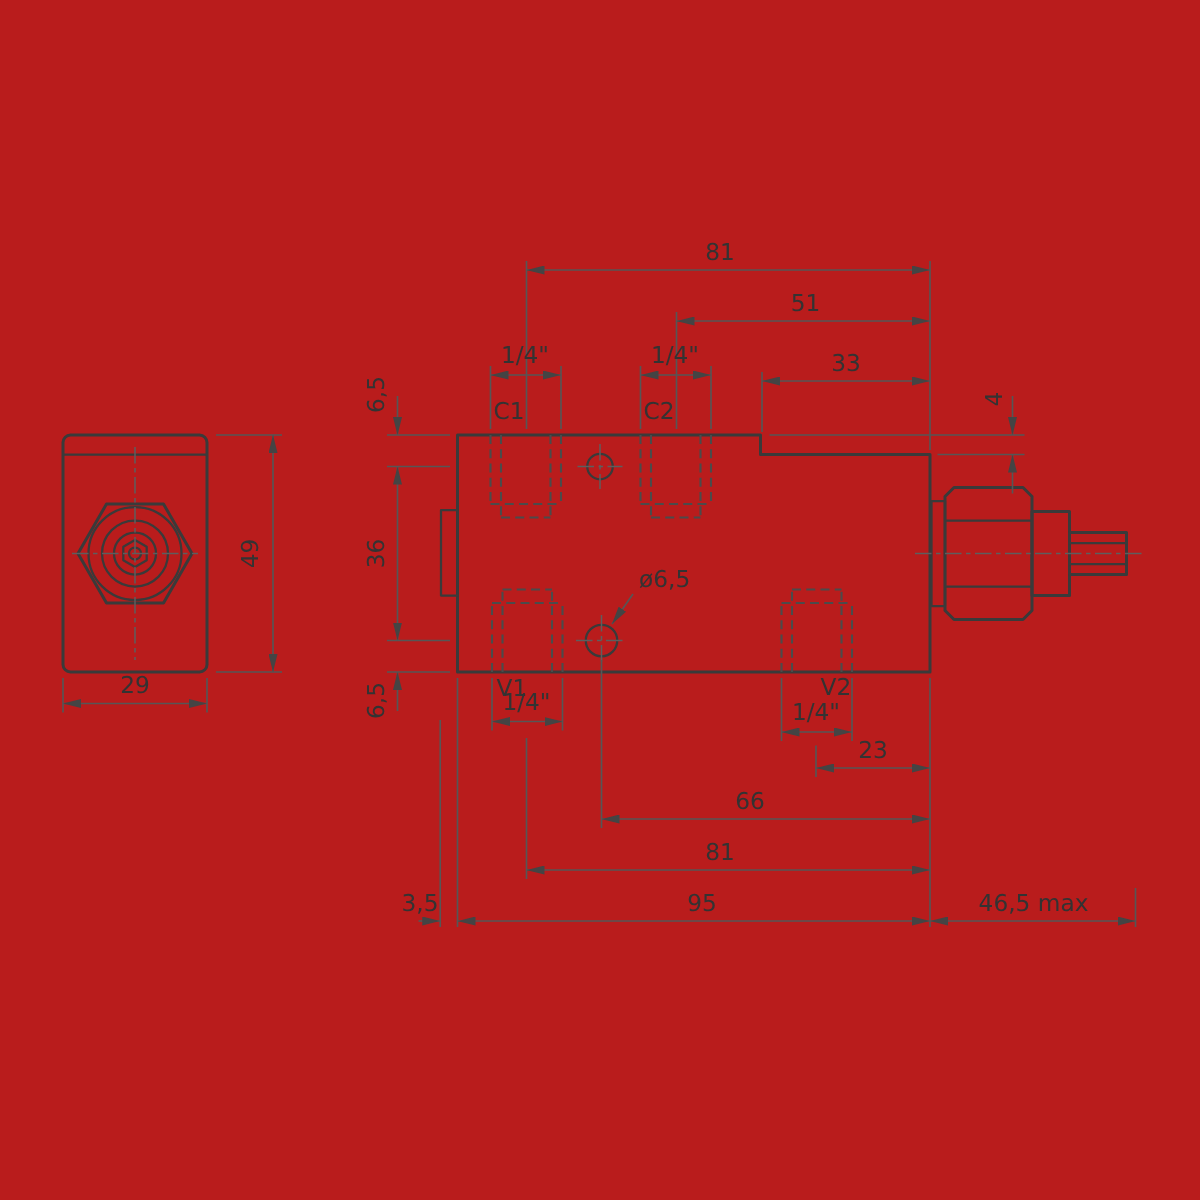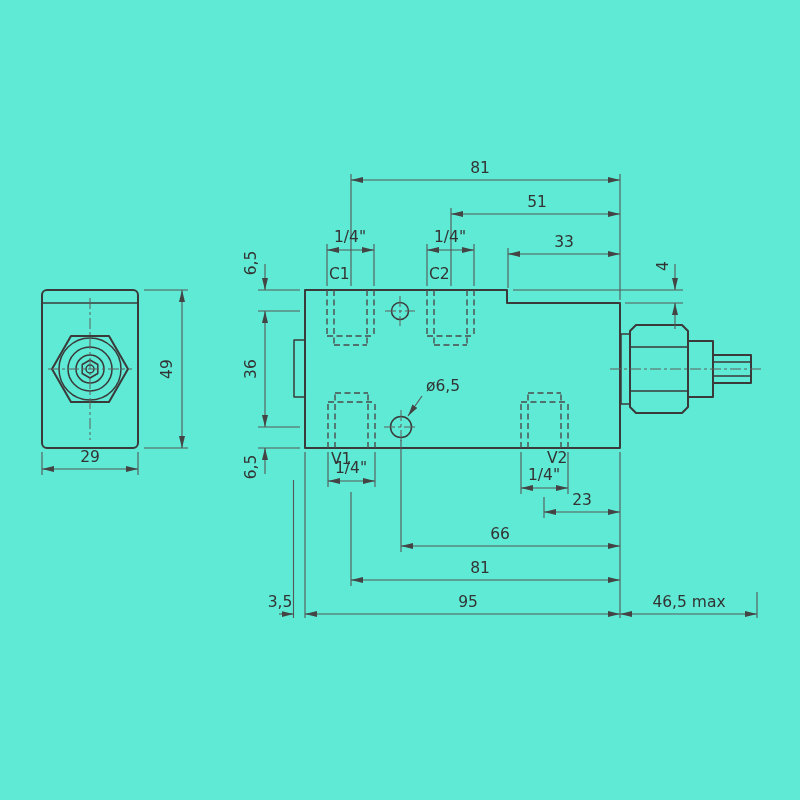--- a/index.html
+++ b/index.html
@@ -1,16 +1,16 @@
 <!DOCTYPE html>
 <html><head>
 <meta charset="utf-8">
 <style>
   html,body{margin:0;padding:0;background:#ffffff;}
-  .page{width:800px;height:800px;background:#5eead4;position:relative;font-family:"DejaVu Sans",sans-serif;}
+  .page{width:800px;height:800px;background:#b91c1c;position:relative;font-family:"DejaVu Sans",sans-serif;}
   svg{display:block;}
   .geo{fill:none;stroke:#3a3a3a;stroke-width:2;stroke-linejoin:round;stroke-linecap:round;}
   .geo-thin{fill:none;stroke:#3a3a3a;stroke-width:1.5;stroke-linejoin:round;}
   .hid{fill:none;stroke:#4b4b4b;stroke-width:1.4;stroke-dasharray:6 3.5;}
   .ext{fill:none;stroke:#565656;stroke-width:1.1;}
   .dimline{fill:none;stroke:#565656;stroke-width:1.1;}
   .cl{fill:none;stroke:#5e5e5e;stroke-width:1;stroke-dasharray:11 3 3 3;}
   text.dim{font-size:15.5px;fill:#333;font-family:"DejaVu Sans",sans-serif;}
   .mid{text-anchor:middle;}
   .start{text-anchor:start;}

